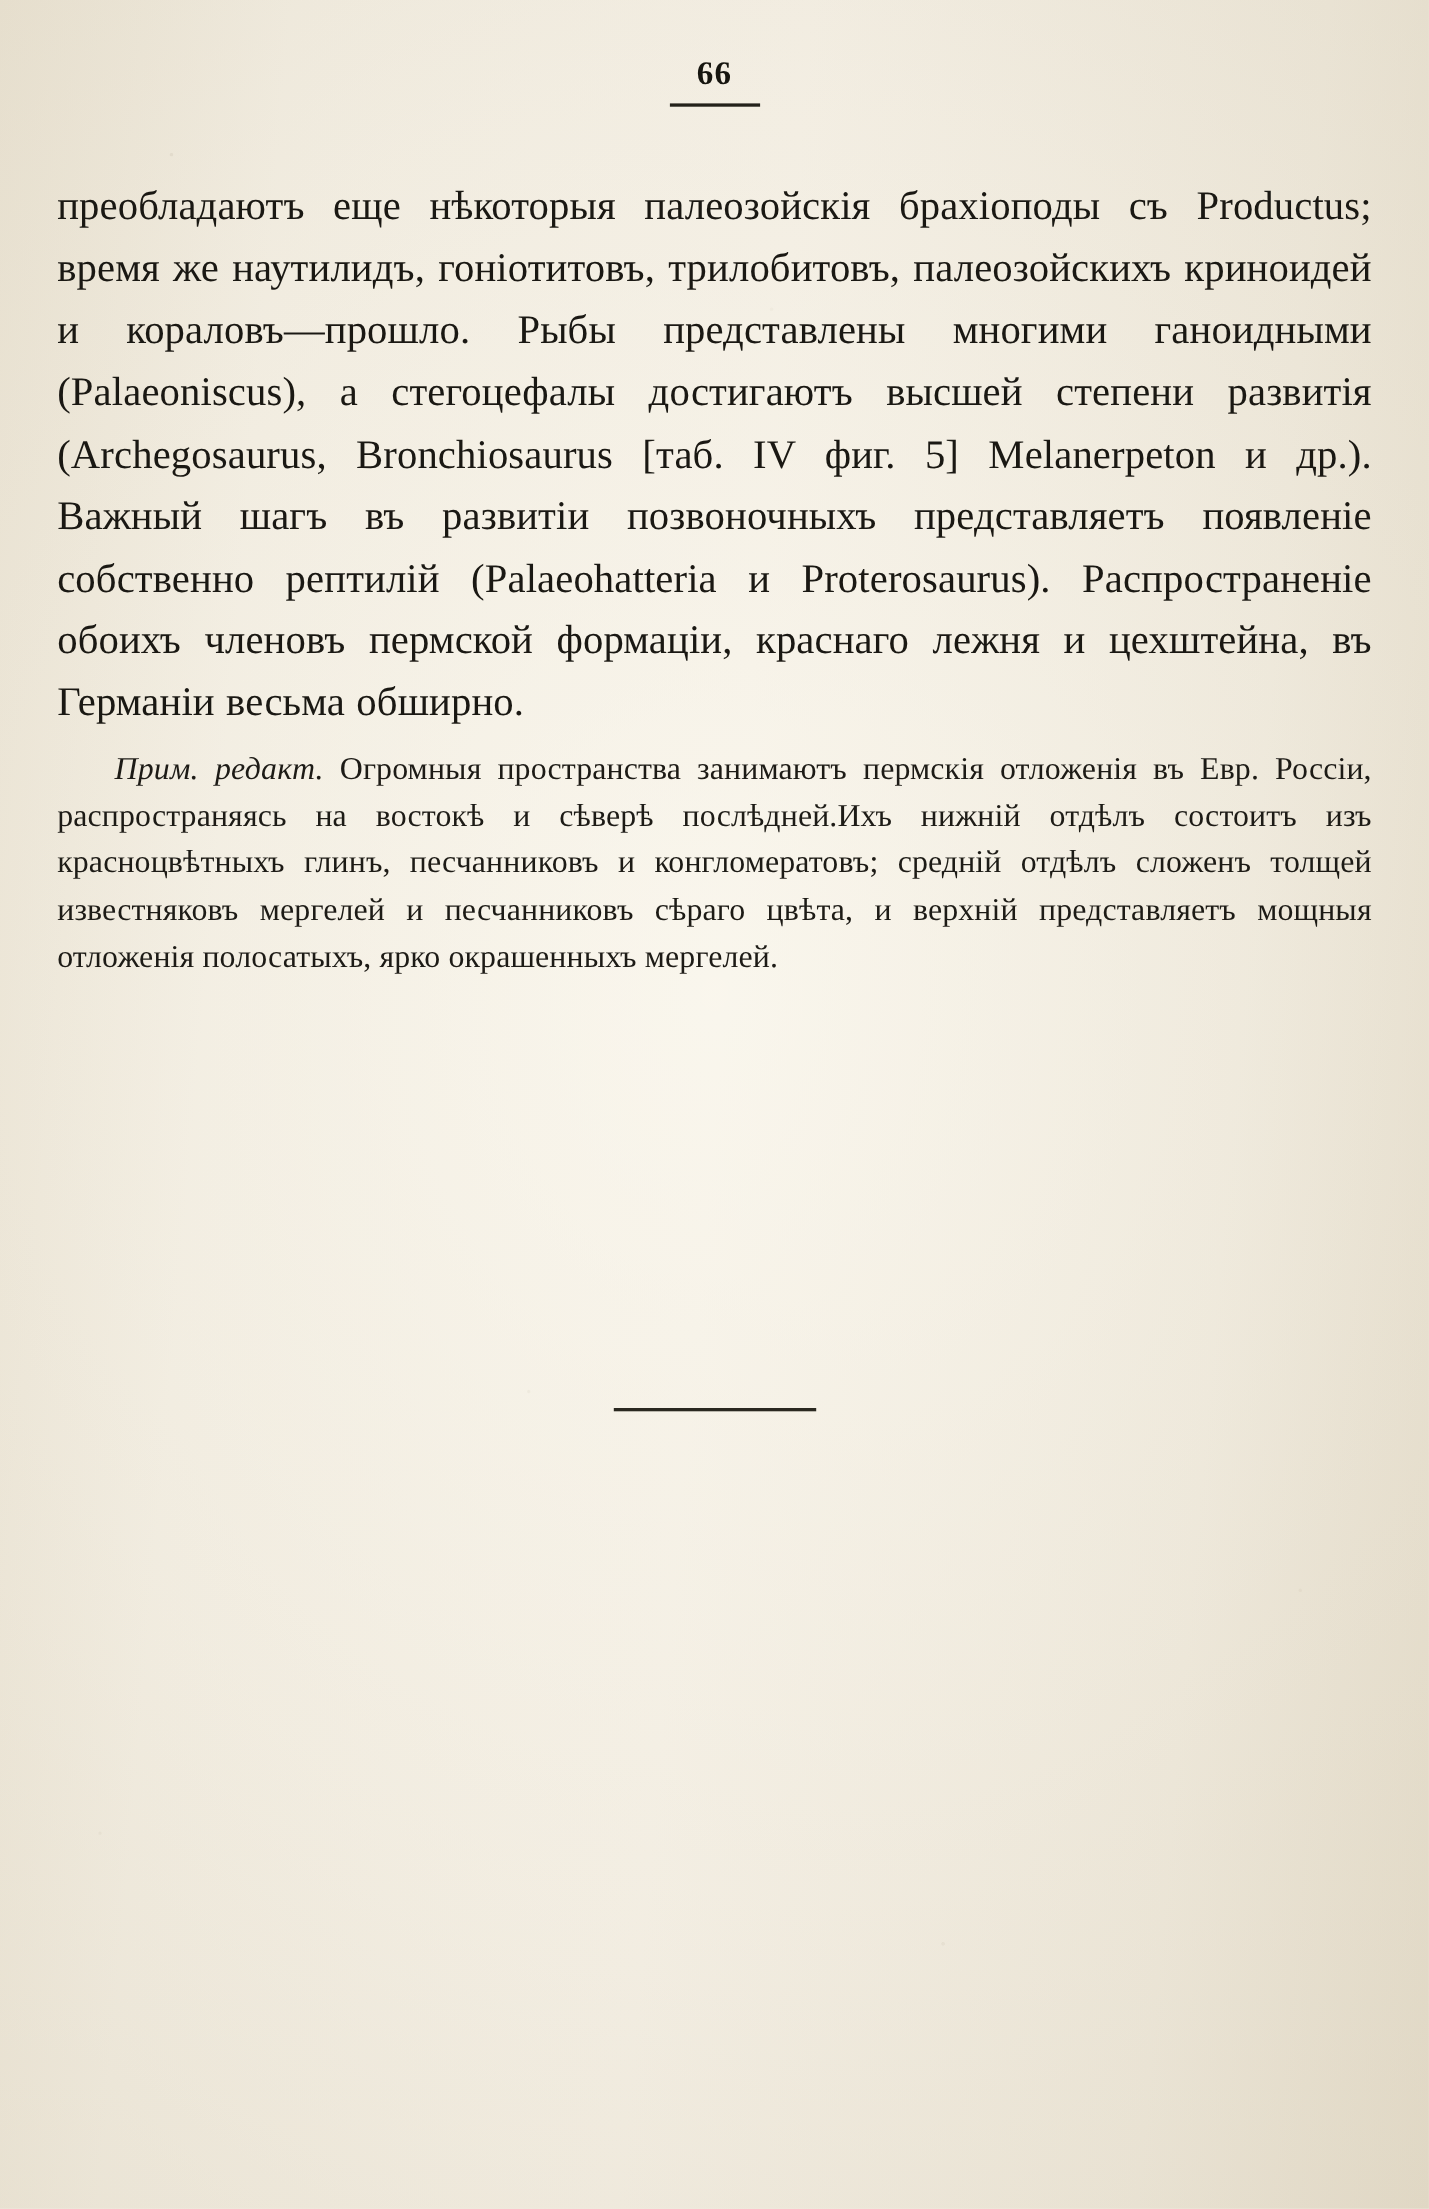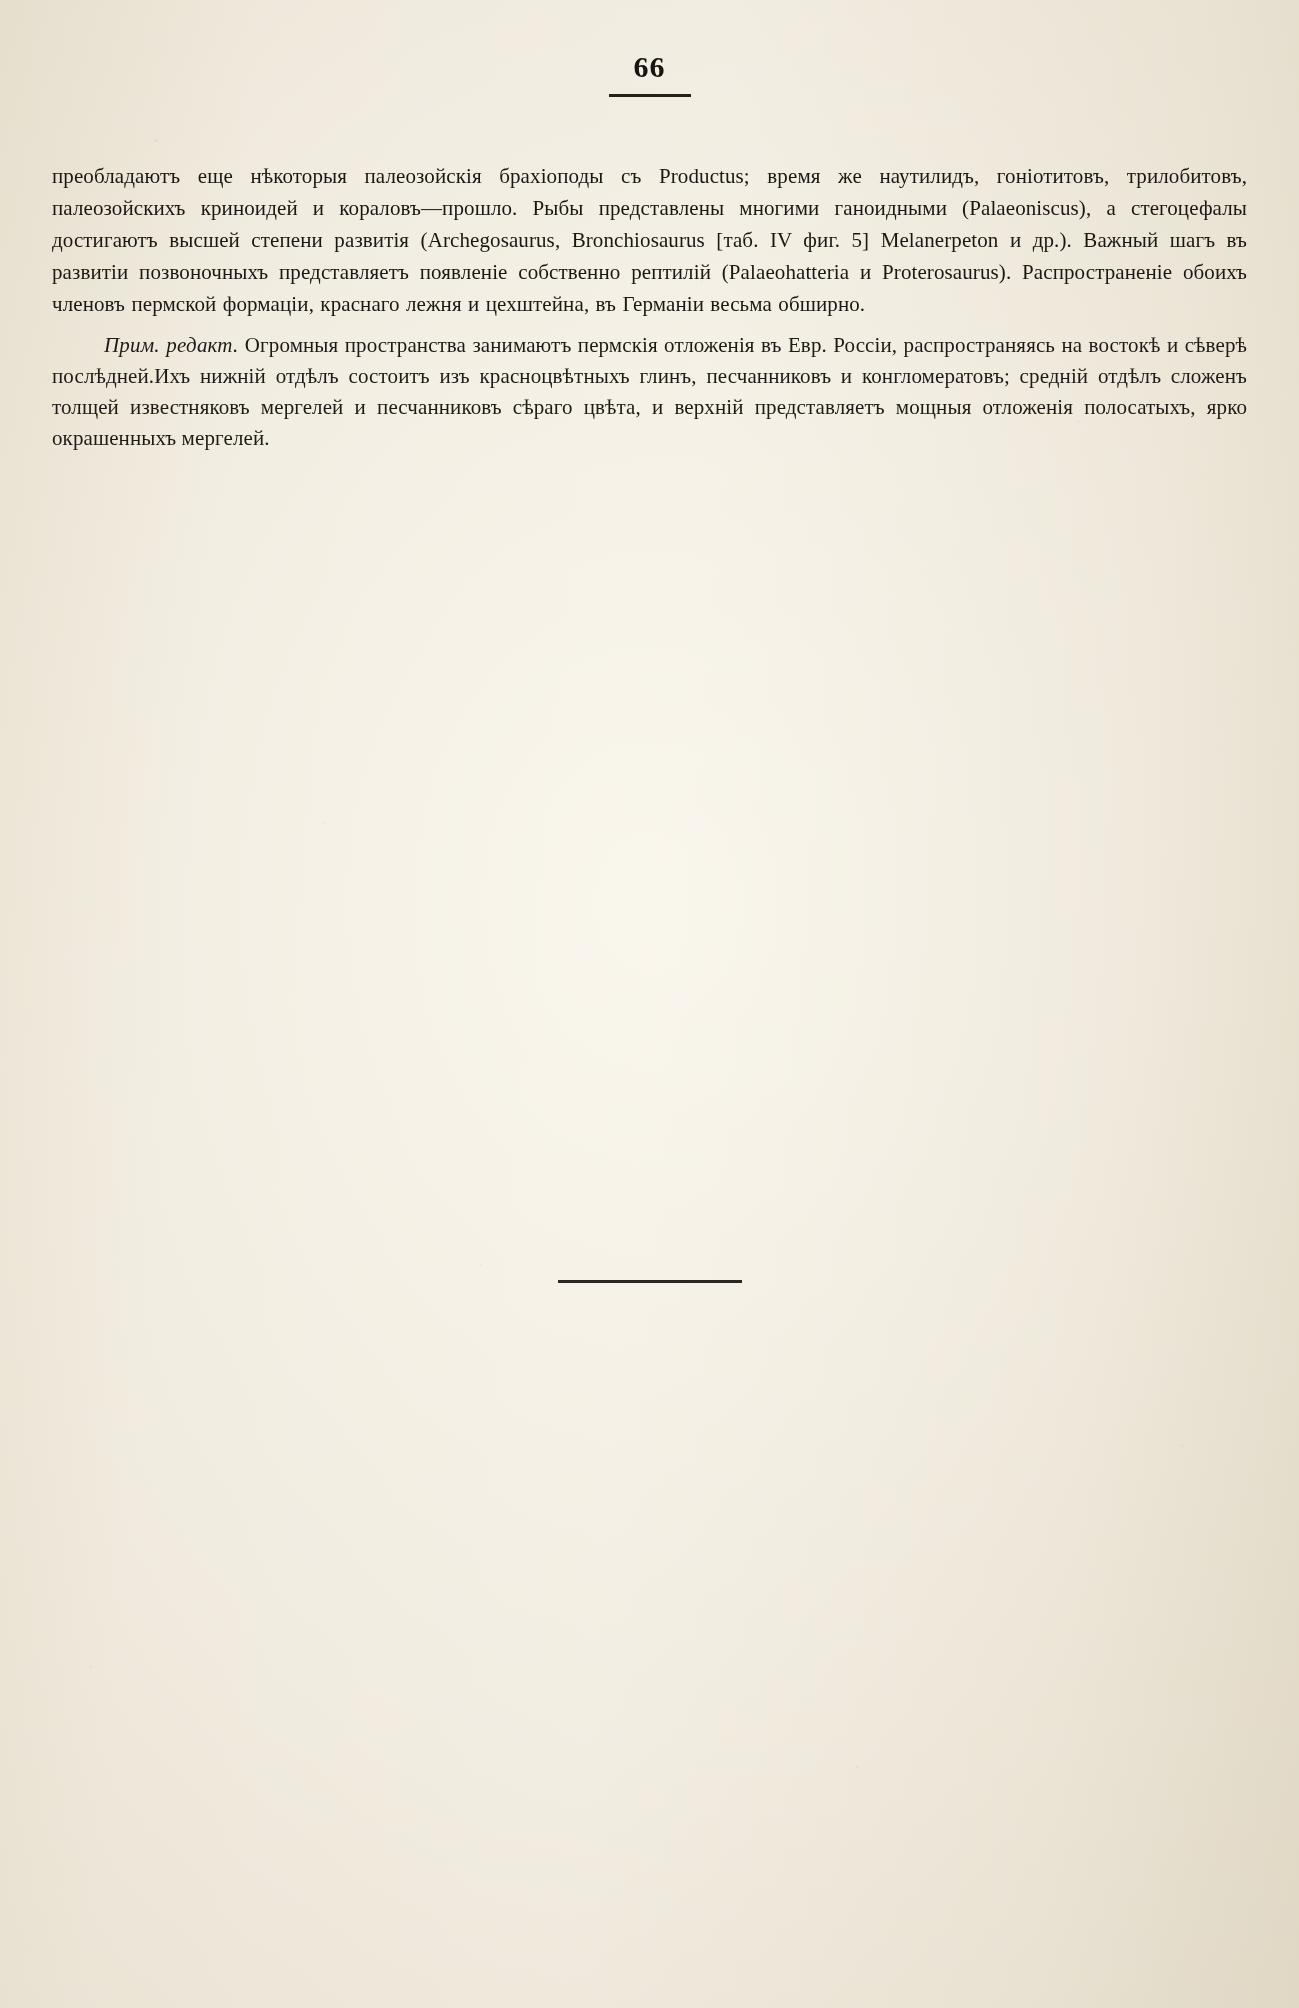--- a/index.html
+++ b/index.html
@@ -63,31 +63,31 @@
     background: #23211a;
     margin: 10px auto 0 auto;
   }
   .content {
     position: absolute;
     left: 52px;
     right: 52px;
     top: 160px;
   }
   .body-text {
-    font-size: 21px;
+    font-size: 37px;
     line-height: 1.525;
     text-align: justify;
     text-justify: inter-word;
     color: #1a1813;
     letter-spacing: 0.1px;
     margin: 0;
     word-spacing: 1px;
   }
   .note {
-    font-size: 21px;
+    font-size: 29px;
     line-height: 1.475;
     text-align: justify;
     text-justify: inter-word;
     color: #1d1b16;
     margin: 10px 0 3px 0;
     text-indent: 52px;
     letter-spacing: 0.1px;
   }
   .note-label {
     font-style: italic;

